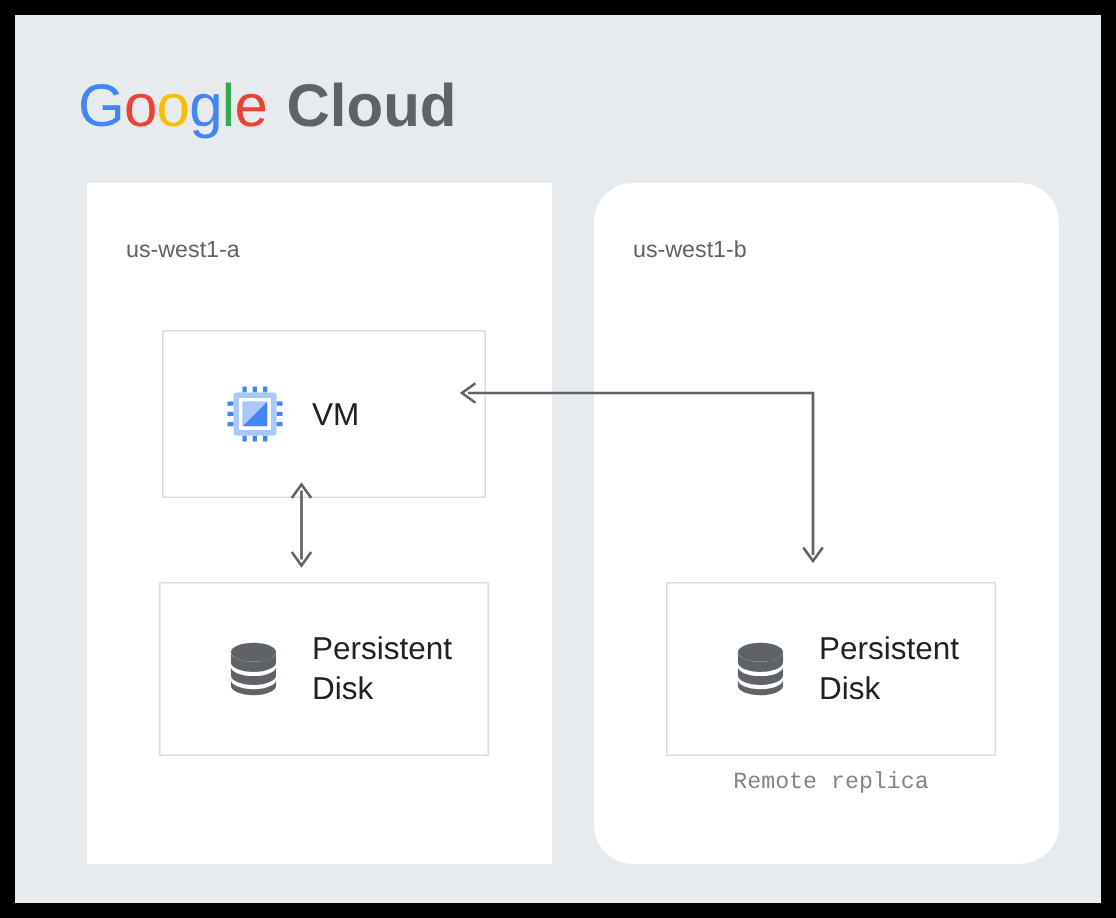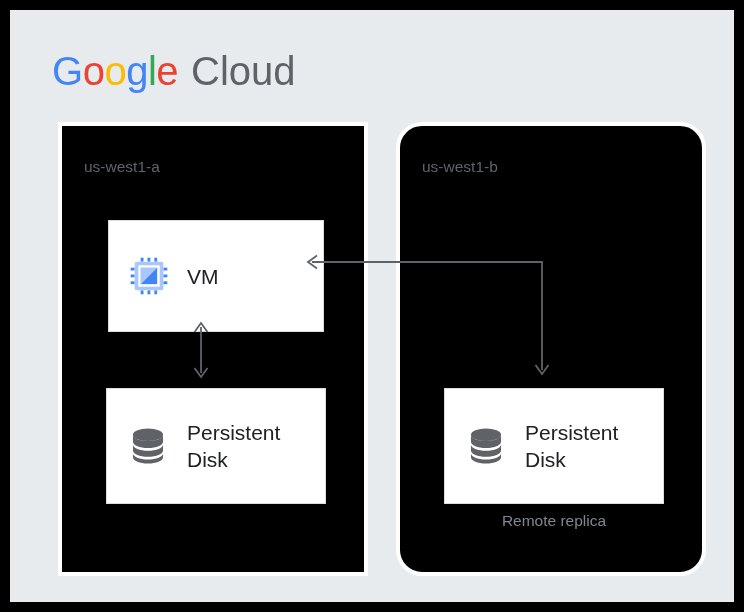--- a/index.html
+++ b/index.html
@@ -43,27 +43,27 @@
   #logo .o1 { color: #ea4335; }
   #logo .o2 { color: #fbbc05; }
   #logo .g2 { color: #4285f4; }
   #logo .l1 { color: #34a853; }
   #logo .e1 { color: #ea4335; }
   #logo .cloud {
     color: #5f6368;
     font-size: 40px;
     margin-left: 13px;
     line-height: 46px;
-    font-weight: 400;
+    font-weight: 700;
   }
 
   
   .zone {
     position: absolute;
-    background: #000000;
+    background: #ffffff;
     border: 4px solid #ffffff;
     box-sizing: border-box;
   }
   #zone-a {
     left: 48px;
     top: 112px;
     width: 310px;
     height: 454px;
   }
   #zone-b {
@@ -83,41 +83,42 @@
   }
 
   
   .node {
     position: absolute;
     background: #ffffff;
     border: 1px solid #dadce0;
     box-sizing: border-box;
     display: flex;
     align-items: center;
-    padding-left: 20px;
+    padding-left: 41px;
   }
   .node .label {
     font-size: 21px;
     color: #202124;
     line-height: 27px;
     margin-left: 18px;
   }
 
   #vm-box   { left: 46px;  top: 94px;  width: 216px; height: 112px; }
   #pd-box-a { left: 44px;  top: 262px; width: 220px; height: 116px; }
   #pd-box-b { left: 44px;  top: 262px; width: 220px; height: 116px; }
 
   .caption {
     position: absolute;
     left: 44px;
     top: 386px;
     width: 220px;
     text-align: center;
     font-size: 15.5px;
     color: #80868b;
+    font-family: Liberation Mono, monospace;
   }
 
   
   .icon-cpu { width: 40px; height: 40px; flex: none; }
   .icon-db  { width: 42px; height: 42px; flex: none; }
 
   
   #arrows {
     position: absolute;
     left: 0; top: 0;

